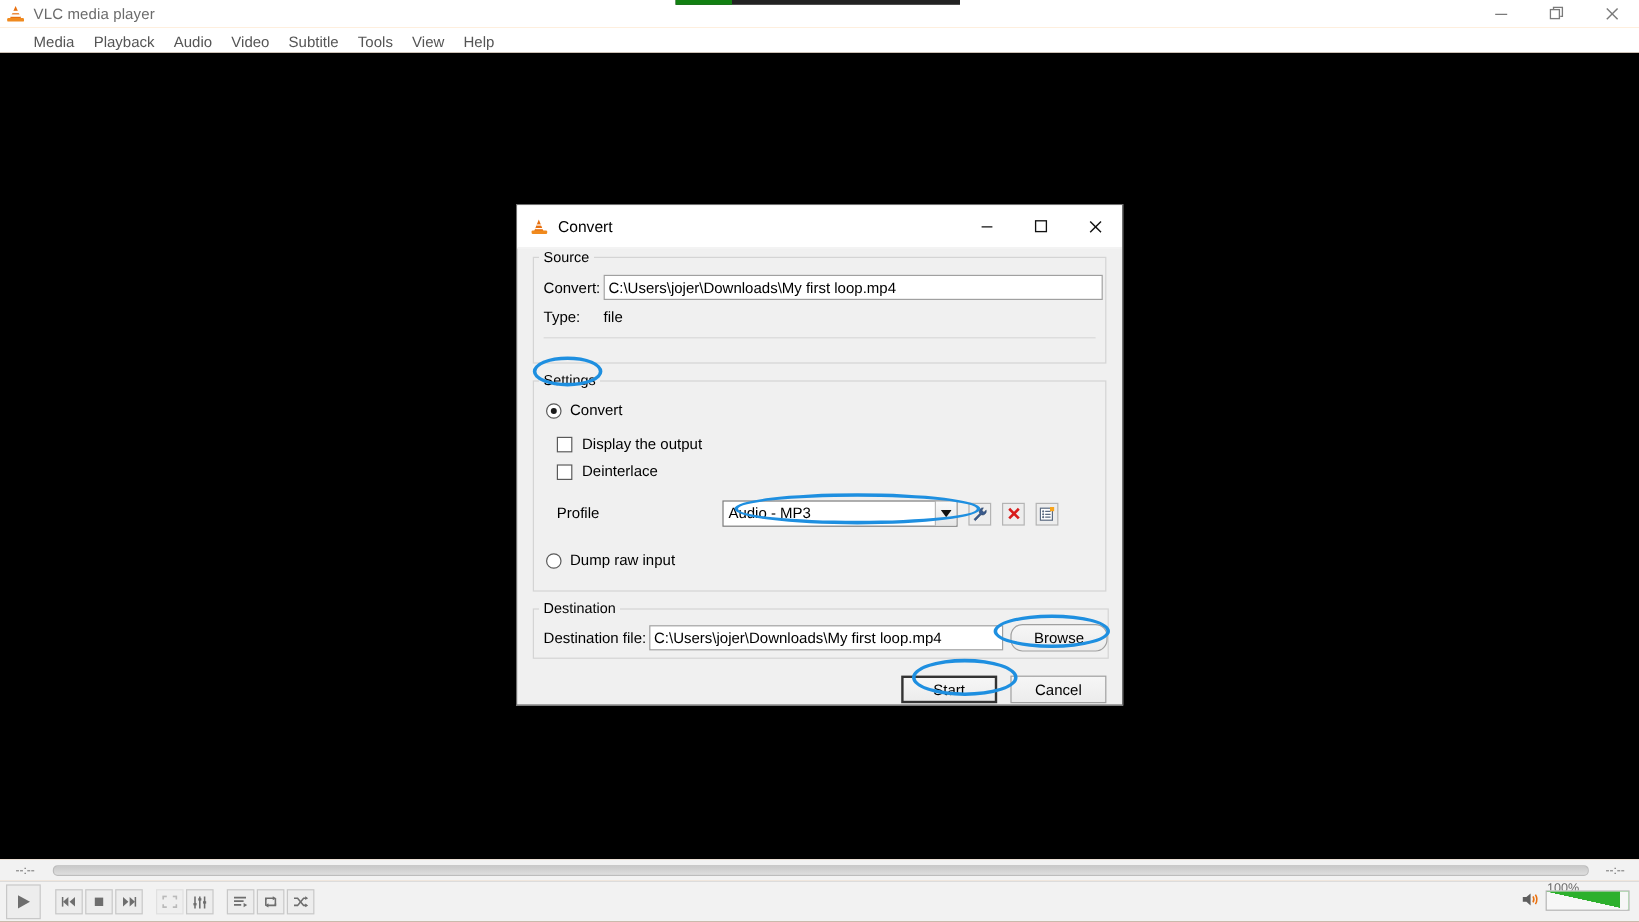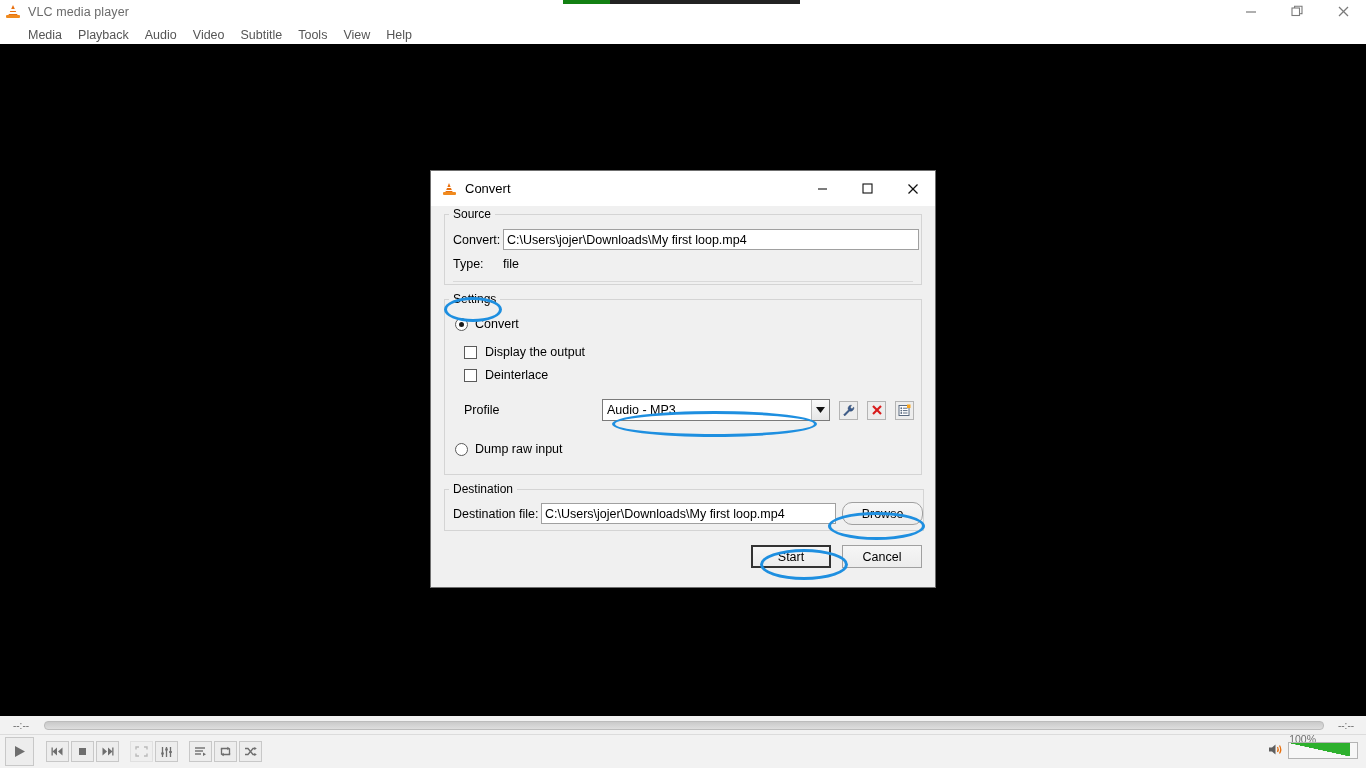--- a/index.html
+++ b/index.html
@@ -239,21 +239,21 @@
     border-radius: 50%; background: #1b1b1b;
   }
   
   .checkbox {
     width: 13px; height: 13px;
     border: 1px solid #5a5a5a; background: #fff;
     flex: none;
   }
 
   .combo {
-    width: 228px; height: 22px;
+    width: 196px; height: 22px;
     background: #ffffff;
     border: 1px solid #7a7a7a;
     display: flex; align-items: center;
     font-size: 12.5px; color: #000;
     padding-left: 4px;
     position: relative;
   }
   .combo .combo-arrow {
     position: absolute; right: 0; top: 0;
     width: 18px; height: 100%;
@@ -456,21 +456,21 @@
           <svg width="14" height="14" viewBox="0 0 14 14">
             <line x1="2.5" y1="2.5" x2="11.5" y2="11.5" stroke="#111" stroke-width="1.2"></line>
             <line x1="11.5" y1="2.5" x2="2.5" y2="11.5" stroke="#111" stroke-width="1.2"></line>
           </svg>
         </div>
       </div>
     </div>
 
     <div class="dlg-body">
 
-      <fieldset class="group" style="height:78px;">
+      <fieldset class="group" style="height:96px;">
         <legend>Source</legend>
         <div class="row" style="margin:8px 0 0 8px;">
           <span class="lbl" style="width:50px;">Convert:</span>
           <div class="txtinput" style="width:416px;">C:\Users\jojer\Downloads\My first loop.mp4</div>
         </div>
         <div class="row" style="margin:7px 0 0 8px;">
           <span class="lbl" style="width:50px;">Type:</span>
           <span class="lbl">file</span>
         </div>
         <div class="hrline" style="margin:10px 8px 0 8px;"></div>

